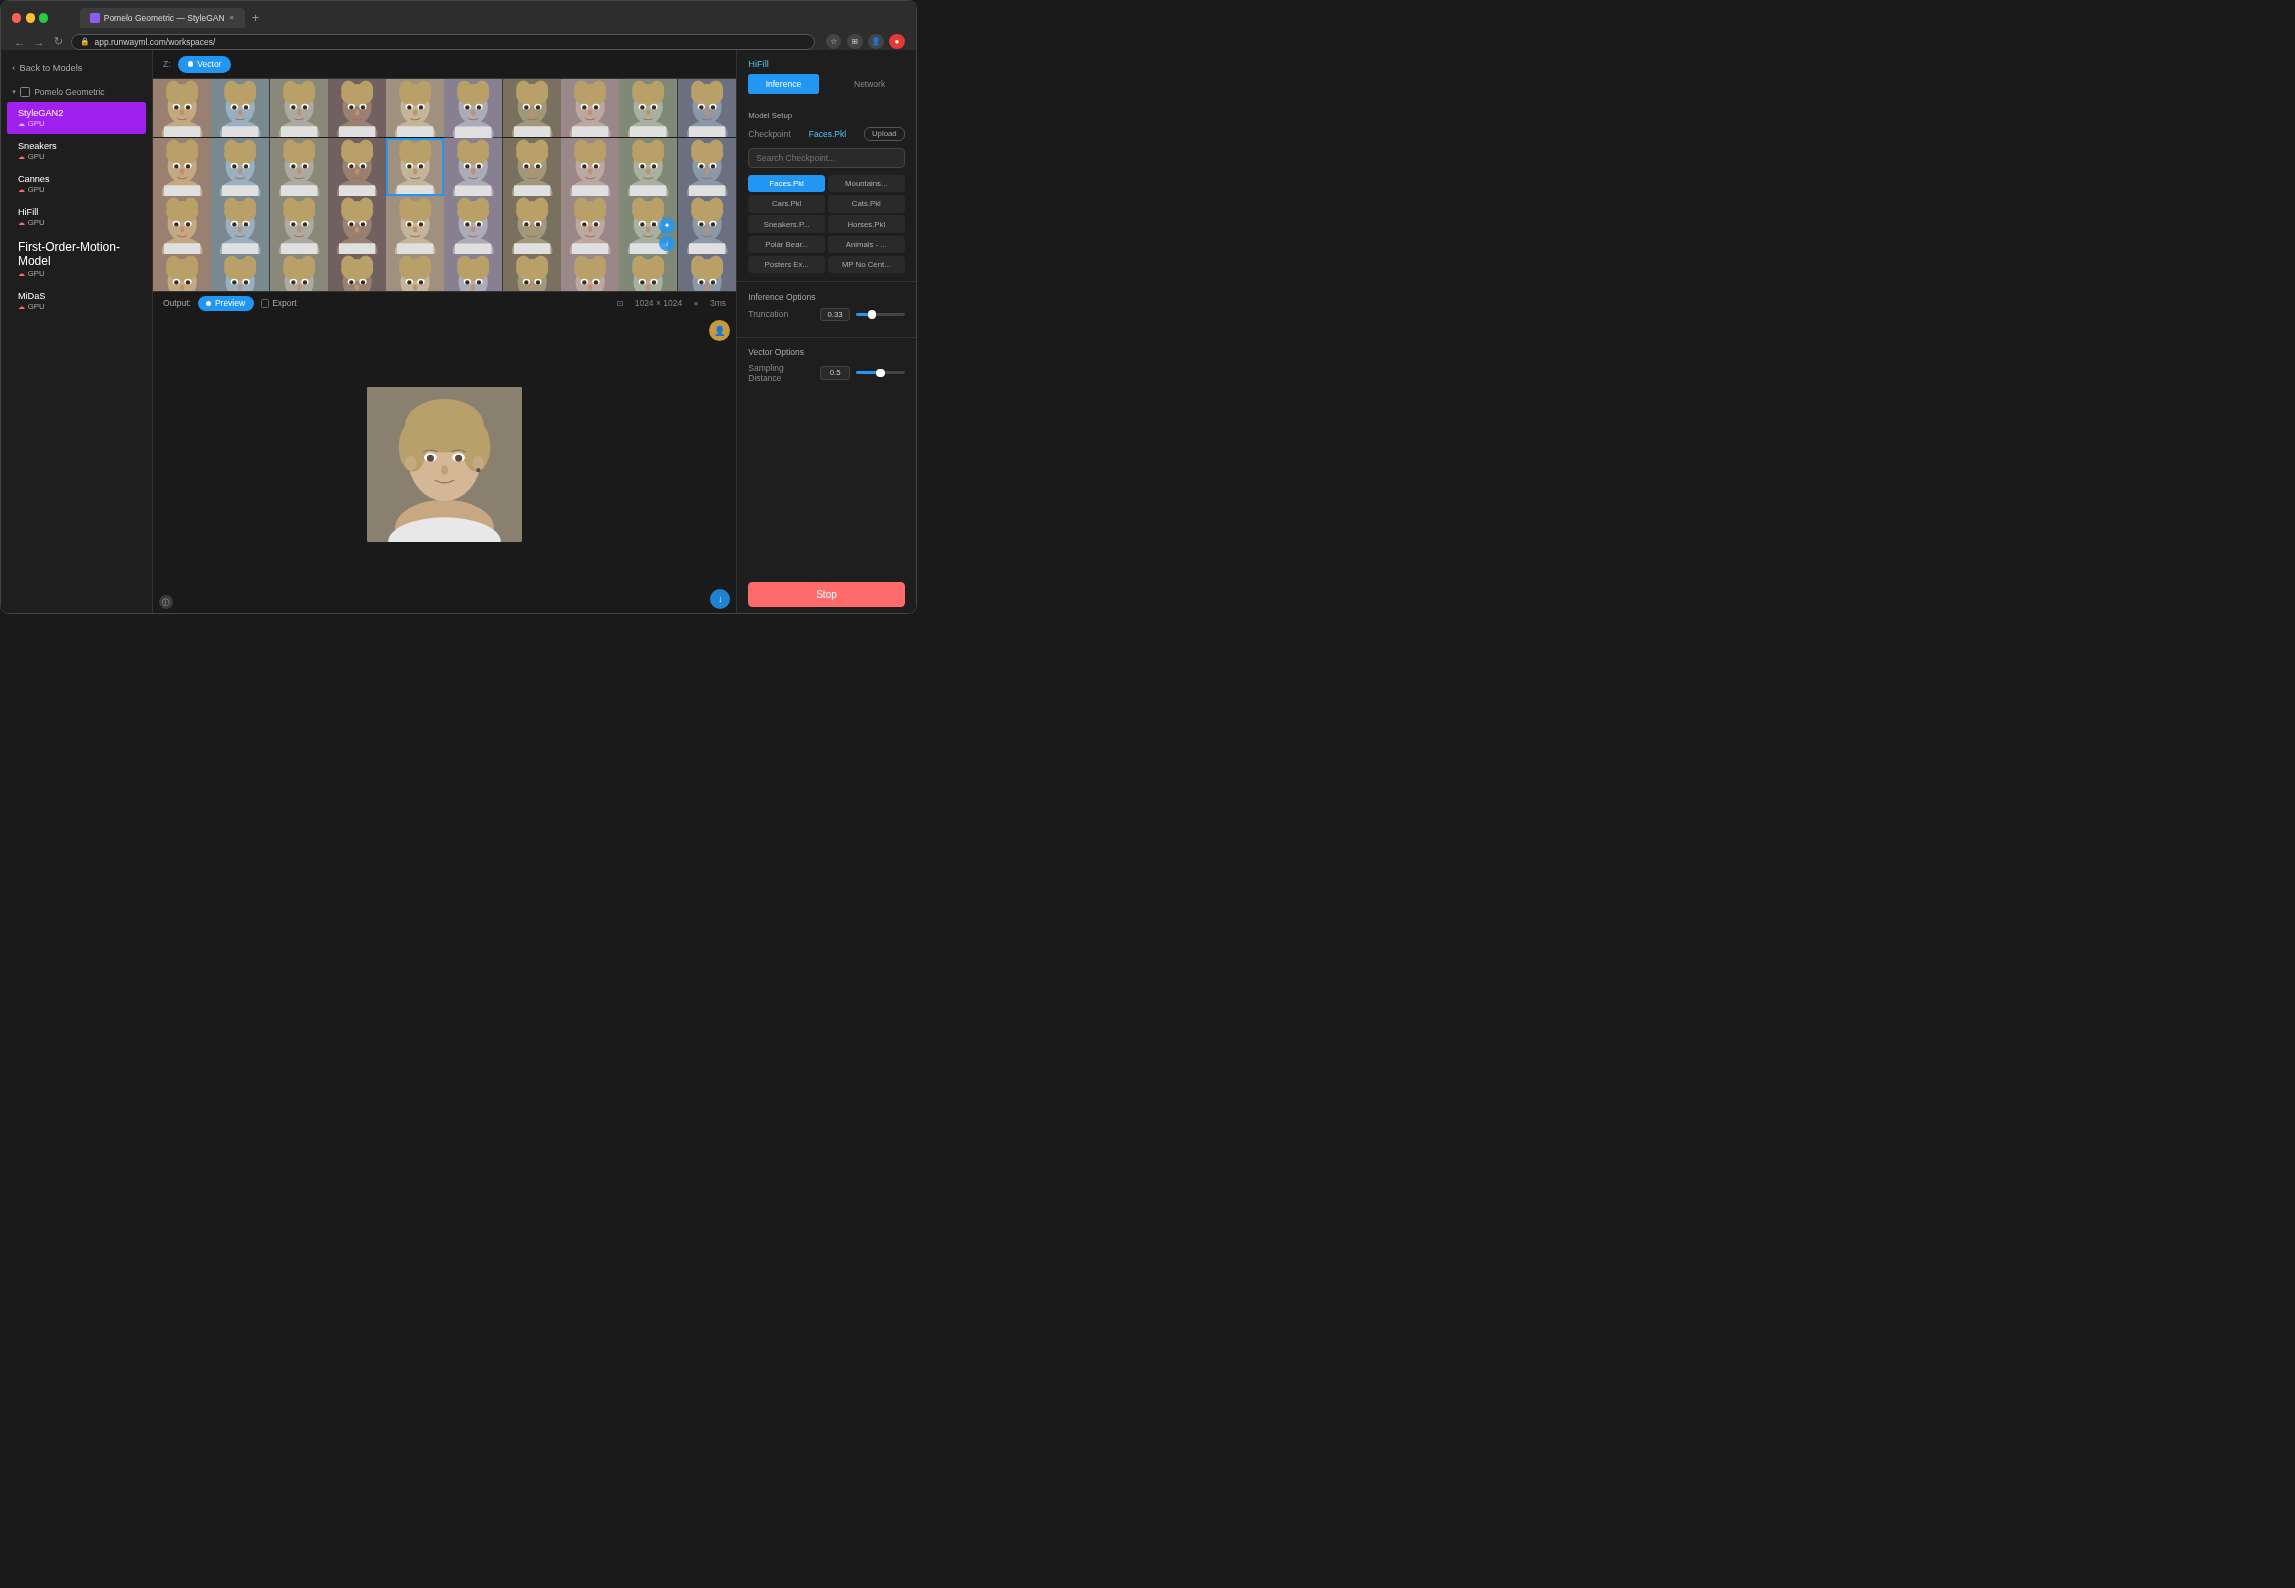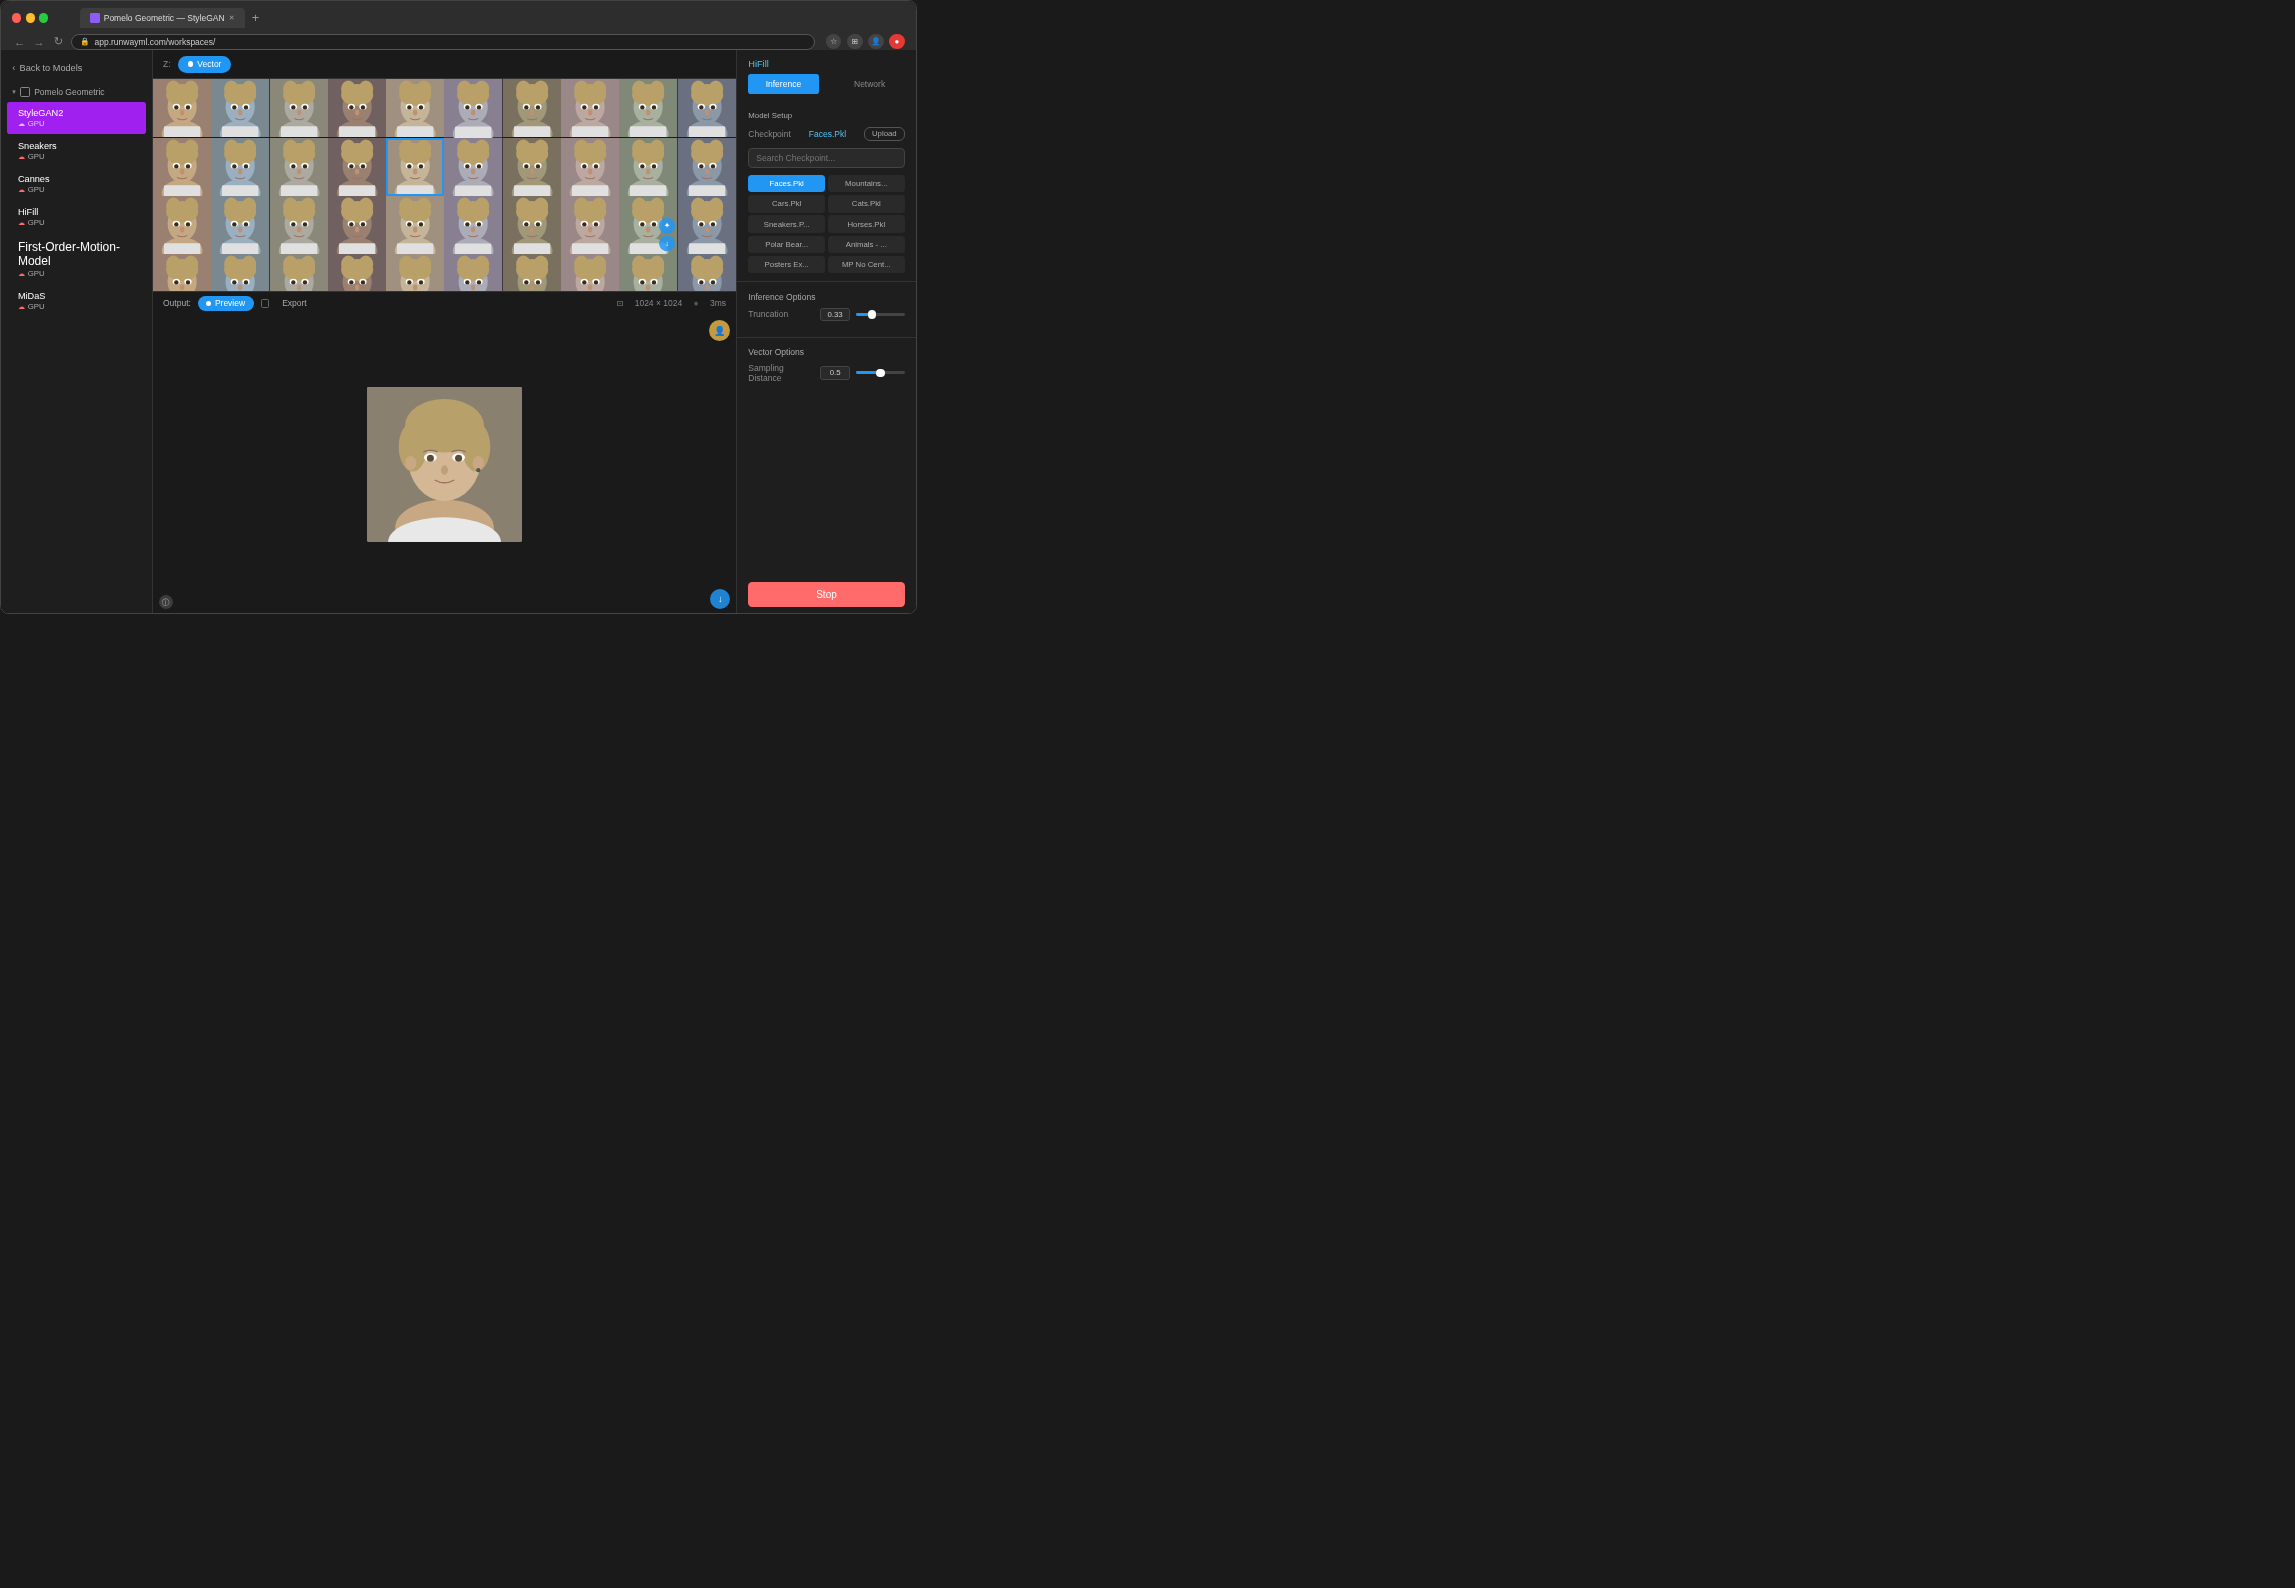--- a/index.html
+++ b/index.html
@@ -273,21 +273,21 @@
       border-radius: 50%;
     }
     .export-btn {
       background: transparent;
       color: #aaa;
       border: none;
       font-size: 8.5px;
       cursor: pointer;
       display: flex;
       align-items: center;
-      gap: 13px;
+      gap: 3px;
     }
     .output-info {
       margin-left: auto;
       display: flex;
       align-items: center;
       gap: 11.3px;
       color: #888;
       font-size: 8.5px;
     }
 

